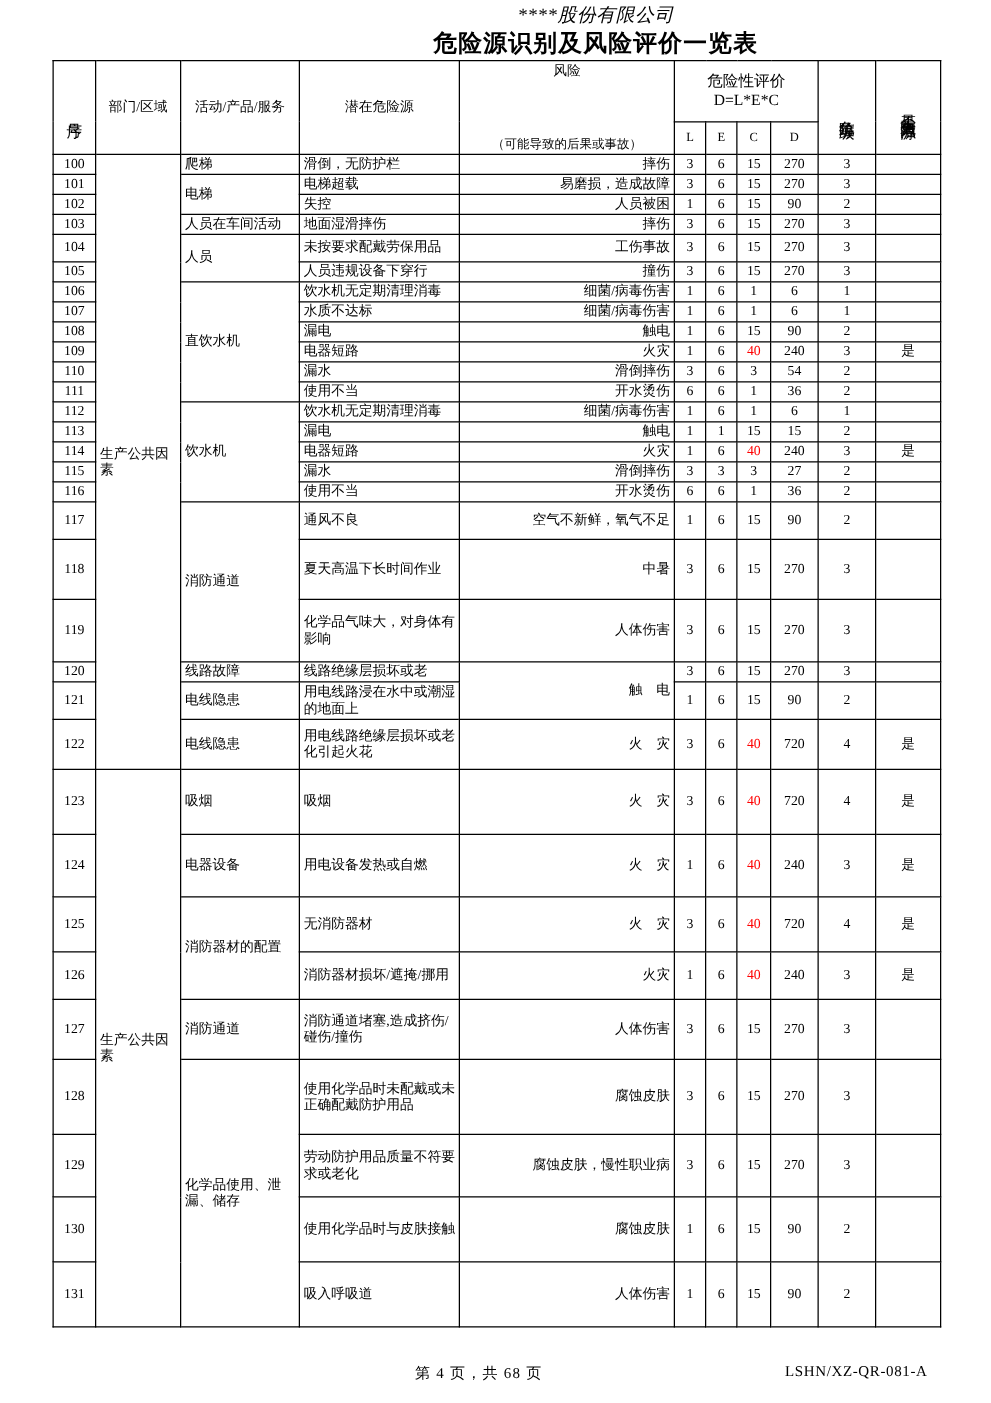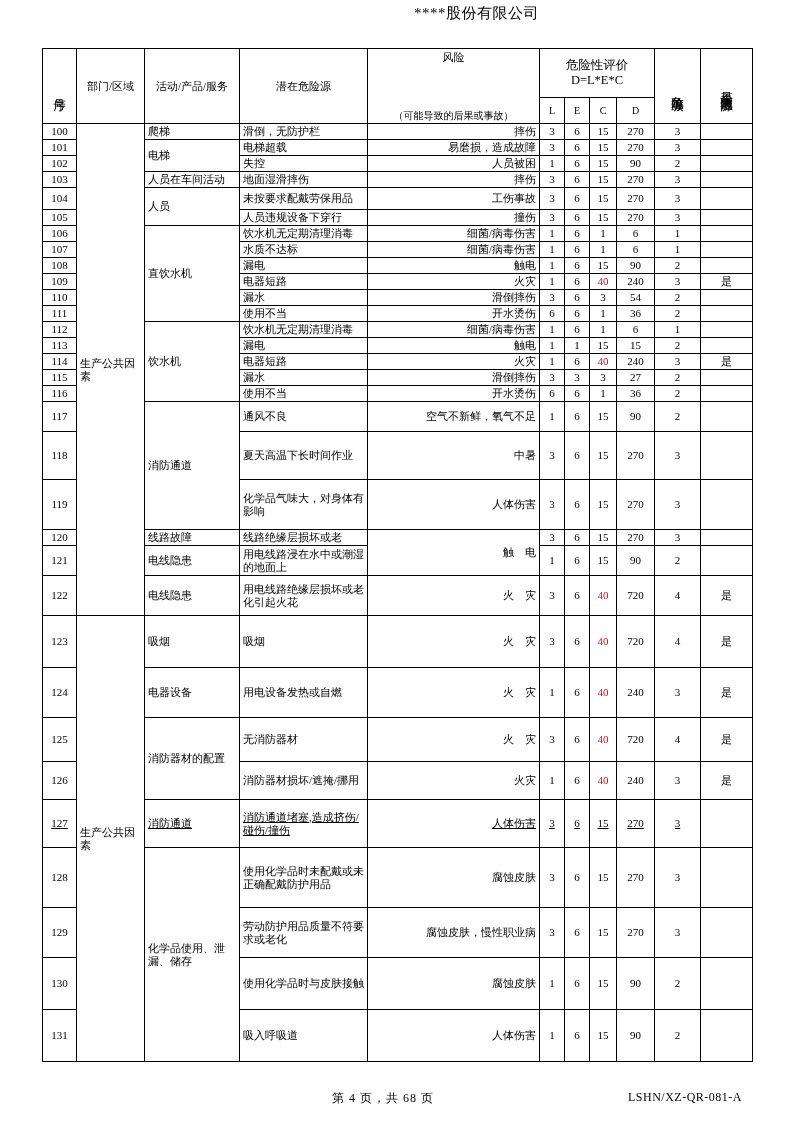--- a/index.html
+++ b/index.html
@@ -22,20 +22,21 @@
     text-align:center;
     padding-top:4px;
     margin-left:160px;
     margin-right:0;
   }
   .company{
     font-size:15px;
     letter-spacing:0.5px;
     line-height:19px;
     white-space:nowrap;
+    font-style:italic;
   }
   .doc-title{
     font-size:19px;
     font-weight:bold;
     line-height:25px;
     letter-spacing:1px;
     white-space:nowrap;
   }
   
   .tbl-wrap{
@@ -120,20 +121,21 @@
     font-family:"Liberation Serif","DejaVu Serif",serif;
   }
 </style>
 </head>
 <body>
 
 <div class="page">
 
   <div class="title-block">
     <div class="company">****股份有限公司</div>
+    <div class="doc-title">危险源识别及风险评价一览表</div>
   </div>
 
   <div class="tbl-wrap">
     <table class="risk">
       <colgroup>
         <col class="w-no">
           <col class="w-dept">
           <col class="w-act">
           <col class="w-haz">
           <col class="w-risk">
@@ -473,21 +475,21 @@
             <td class="c-no">126</td>
             <td class="c-haz">消防器材损坏/遮掩/挪用</td>
             <td class="c-risk">火灾</td>
             <td class="c-num">1</td>
             <td class="c-num">6</td>
             <td class="c-num red">40</td>
             <td class="c-num">240</td>
             <td class="c-grade">3</td>
             <td class="c-major">是</td>
           </tr>
-          <tr style="height: 48px; text-decoration: underline;">
+          <tr style="height: 48px;">
             <td class="c-no">127</td>
             <td class="c-act">消防通道</td>
             <td class="c-haz">消防通道堵塞,造成挤伤/ 碰伤/撞伤</td>
             <td class="c-risk">人体伤害</td>
             <td class="c-num">3</td>
             <td class="c-num">6</td>
             <td class="c-num">15</td>
             <td class="c-num">270</td>
             <td class="c-grade">3</td>
             <td class="c-major"></td>

